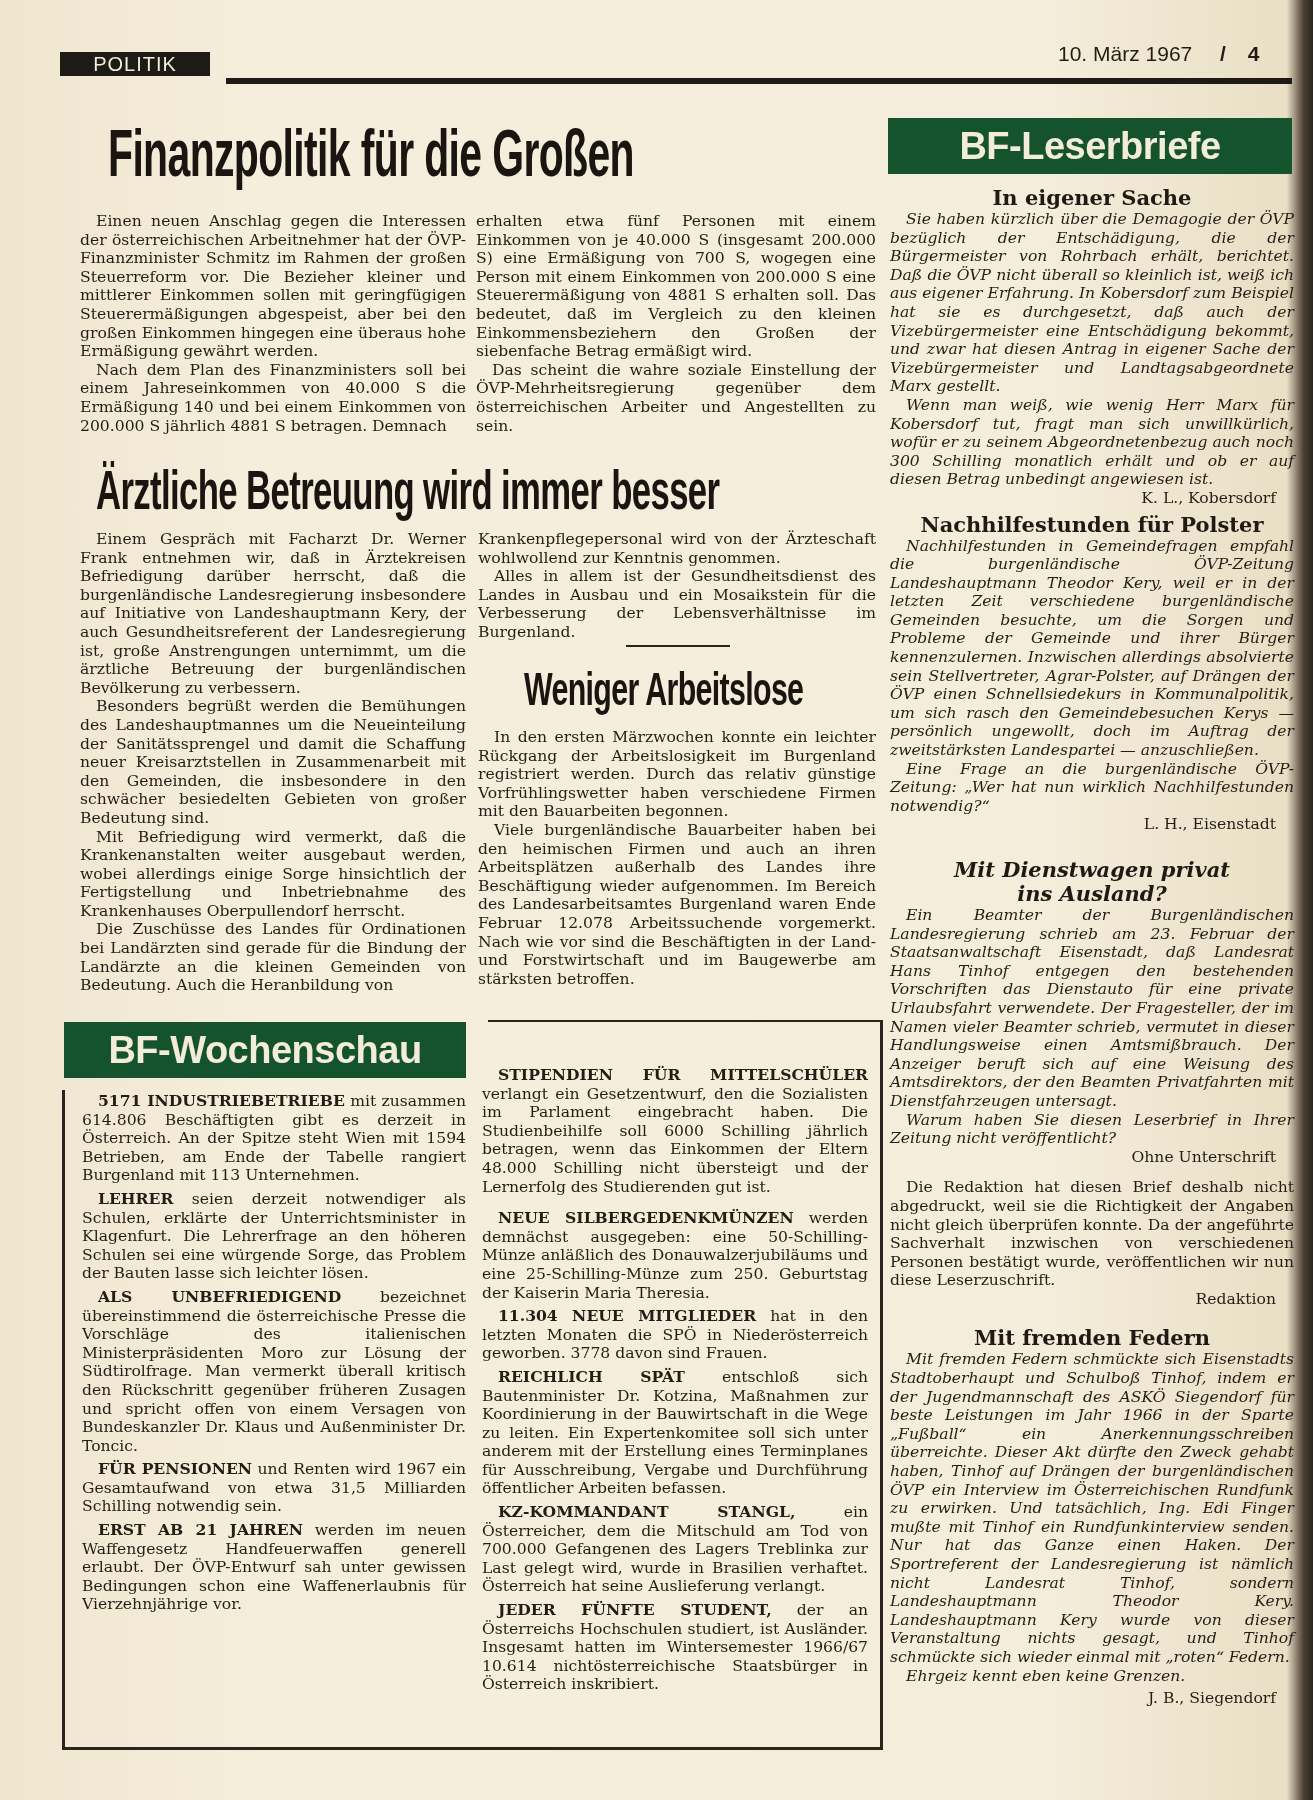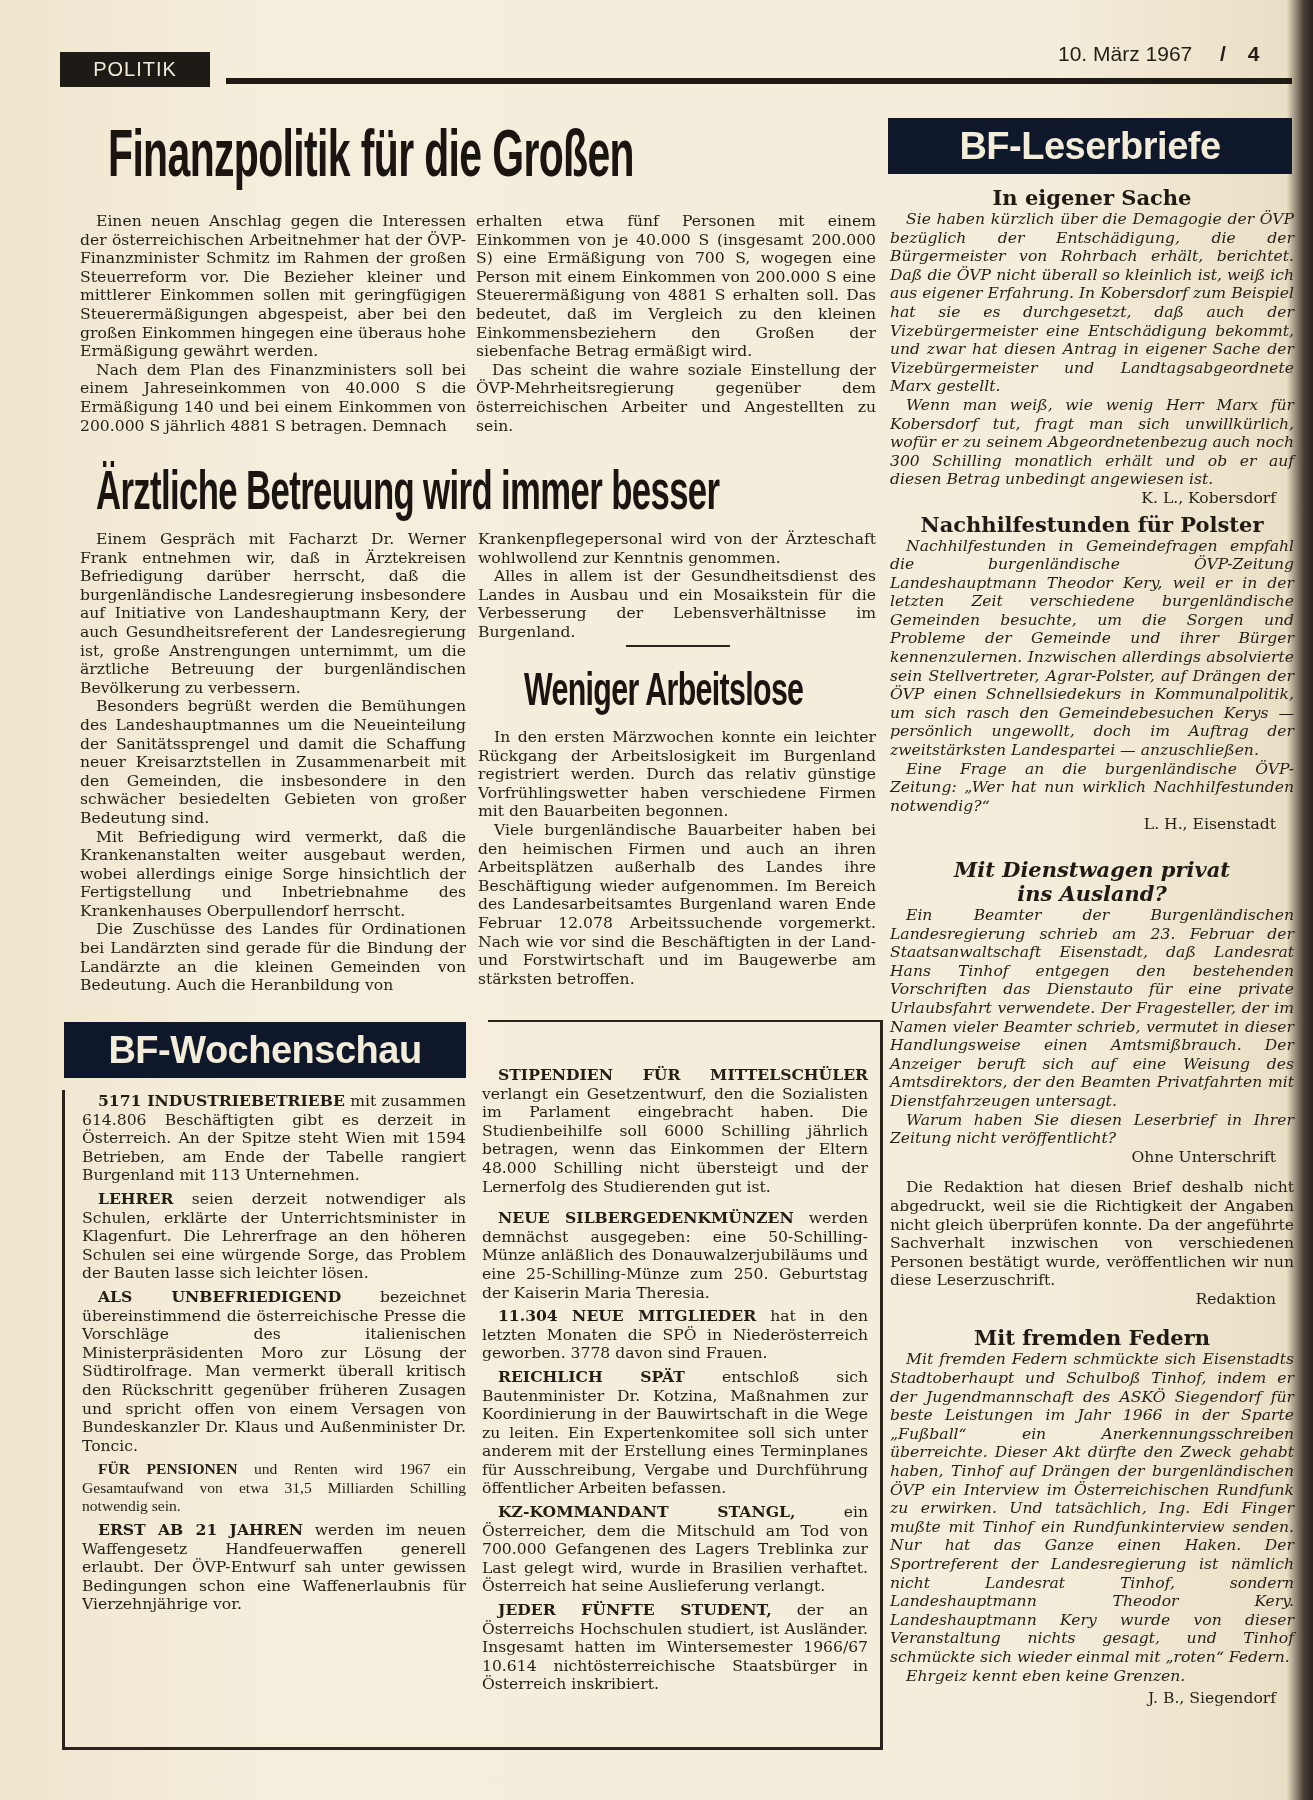--- a/index.html
+++ b/index.html
@@ -19,35 +19,35 @@
   .sans { font-family: "Liberation Sans", "DejaVu Sans", sans-serif; }
   .headline {
     font-family: "Liberation Sans", "DejaVu Sans", sans-serif;
     font-weight: bold;
     color: #1a1510;
     transform-origin: left top;
     white-space: nowrap;
     letter-spacing: -1px;
   }
   .black-banner {
-    background: #0f172a;
+    background: #14532d;
     color: #f3ecd9;
     font-family: "Liberation Sans", "DejaVu Sans", sans-serif;
     font-weight: bold;
     display: flex; align-items: center; justify-content: center;
     white-space: nowrap;
   }
   .subhead { font-weight: bold; font-size: 21px; line-height: 24px; text-align: center; color: #1f1a14; }
   .sig { text-align: right; }
   .kw { font-weight: bold; }
 </style>
 </head>
 <body>
 
-<div class="abs black-banner" style="left:60px; top:52px; width:150px; height:35px; font-size:20px; font-weight:normal; letter-spacing:1px; background:#1e1a16;">
+<div class="abs black-banner" style="left:60px; top:52px; width:150px; height:24px; font-size:20px; font-weight:normal; letter-spacing:1px; background:#1e1a16;">
   <span>POLITIK</span>
 </div>
 <div class="abs sans" style="left:1058px; top:42px; font-size:21px;">
   <span>10. März 1967</span>
   <span style="margin-left:22px; font-weight:bold;">/</span>
   <span style="margin-left:16px; font-weight:bold;">4</span>
 </div>
 <div class="abs" style="left:226px; top:78px; width:1066px; height:6px; background:#1e1a16;"></div>
 
 <div class="abs headline" style="left:108px; top:118px; font-size:66px; line-height:70px; transform:scaleX(0.62);">Finanzpolitik für die Großen</div>
@@ -86,21 +86,21 @@
 </div>
 <div class="abs" style="left:62px; top:1090px; width:3px; height:660px; background:#2a241d;"></div>
 <div class="abs" style="left:62px; top:1747px; width:820px; height:3px; background:#2a241d;"></div>
 <div class="abs" style="left:488px; top:1020px; width:394px; height:2px; background:#2a241d;"></div>
 <div class="abs" style="left:880px; top:1020px; width:3px; height:730px; background:#2a241d;"></div>
 
 <div class="abs txt" id="wochen-left" style="left:82px; top:1092px; width:384px;">
     <p style="margin-bottom: 5px;"><span class="kw">5171 INDUSTRIEBETRIEBE</span><span> mit zusammen 614.806 Beschäftigten gibt es derzeit in Österreich. An der Spitze steht Wien mit 1594 Betrieben, am Ende der Tabelle rangiert Burgenland mit 113 Unternehmen.</span></p>
     <p style="margin-bottom: 5px;"><span class="kw">LEHRER</span><span> seien derzeit notwendiger als Schulen, erklärte der Unterrichtsminister in Klagenfurt. Die Lehrerfrage an den höheren Schulen sei eine würgende Sorge, das Problem der Bauten lasse sich leichter lösen.</span></p>
     <p style="margin-bottom: 5px;"><span class="kw">ALS UNBEFRIEDIGEND</span><span> bezeichnet übereinstimmend die österreichische Presse die Vorschläge des italienischen Ministerpräsidenten Moro zur Lösung der Südtirolfrage. Man vermerkt überall kritisch den Rückschritt gegenüber früheren Zusagen und spricht offen von einem Versagen von Bundeskanzler Dr. Klaus und Außenminister Dr. Toncic.</span></p>
-    <p style="margin-bottom: 5px; font-family: Liberation Serif, serif;"><span class="kw">FÜR PENSIONEN</span><span> und Renten wird 1967 ein Gesamtaufwand von etwa 31,5 Milliarden Schilling notwendig sein.</span></p>
+    <p style="margin-bottom: 5px;"><span class="kw">FÜR PENSIONEN</span><span> und Renten wird 1967 ein Gesamtaufwand von etwa 31,5 Milliarden Schilling notwendig sein.</span></p>
     <p style="margin-bottom: 5px;"><span class="kw">ERST AB 21 JAHREN</span><span> werden im neuen Waffengesetz Handfeuerwaffen generell erlaubt. Der ÖVP-Entwurf sah unter gewissen Bedingungen schon eine Waffenerlaubnis für Vierzehnjährige vor.</span></p>
   </div>
 <div class="abs txt" id="wochen-right" style="left:482px; top:1066px; width:386px;">
     <p style="margin-bottom: 13px;"><span class="kw">STIPENDIEN FÜR MITTELSCHÜLER</span><span> verlangt ein Gesetzentwurf, den die Sozialisten im Parlament eingebracht haben. Die Studienbeihilfe soll 6000 Schilling jährlich betragen, wenn das Einkommen der Eltern 48.000 Schilling nicht übersteigt und der Lernerfolg des Studierenden gut ist.</span></p>
     <p style="margin-bottom: 5px;"><span class="kw">NEUE SILBERGEDENKMÜNZEN</span><span> werden demnächst ausgegeben: eine 50-Schilling-Münze anläßlich des Donauwalzerjubiläums und eine 25-Schilling-Münze zum 250. Geburtstag der Kaiserin Maria Theresia.</span></p>
     <p style="margin-bottom: 5px;"><span class="kw">11.304 NEUE MITGLIEDER</span><span> hat in den letzten Monaten die SPÖ in Niederösterreich geworben. 3778 davon sind Frauen.</span></p>
     <p style="margin-bottom: 5px;"><span class="kw">REICHLICH SPÄT</span><span> entschloß sich Bautenminister Dr. Kotzina, Maßnahmen zur Koordinierung in der Bauwirtschaft in die Wege zu leiten. Ein Expertenkomitee soll sich unter anderem mit der Erstellung eines Terminplanes für Ausschreibung, Vergabe und Durchführung öffentlicher Arbeiten befassen.</span></p>
     <p style="margin-bottom: 5px;"><span class="kw">KZ-KOMMANDANT STANGL,</span><span> ein Österreicher, dem die Mitschuld am Tod von 700.000 Gefangenen des Lagers Treblinka zur Last gelegt wird, wurde in Brasilien verhaftet. Österreich hat seine Auslieferung verlangt.</span></p>
     <p style="margin-bottom: 5px;"><span class="kw">JEDER FÜNFTE STUDENT,</span><span> der an Österreichs Hochschulen studiert, ist Ausländer. Insgesamt hatten im Wintersemester 1966/67 10.614 nichtösterreichische Staatsbürger in Österreich inskribiert.</span></p>
   </div>

